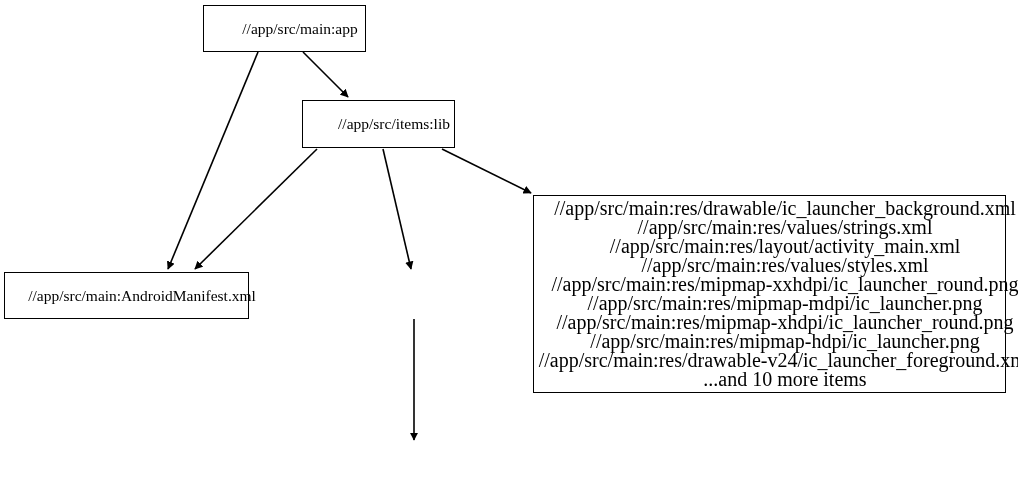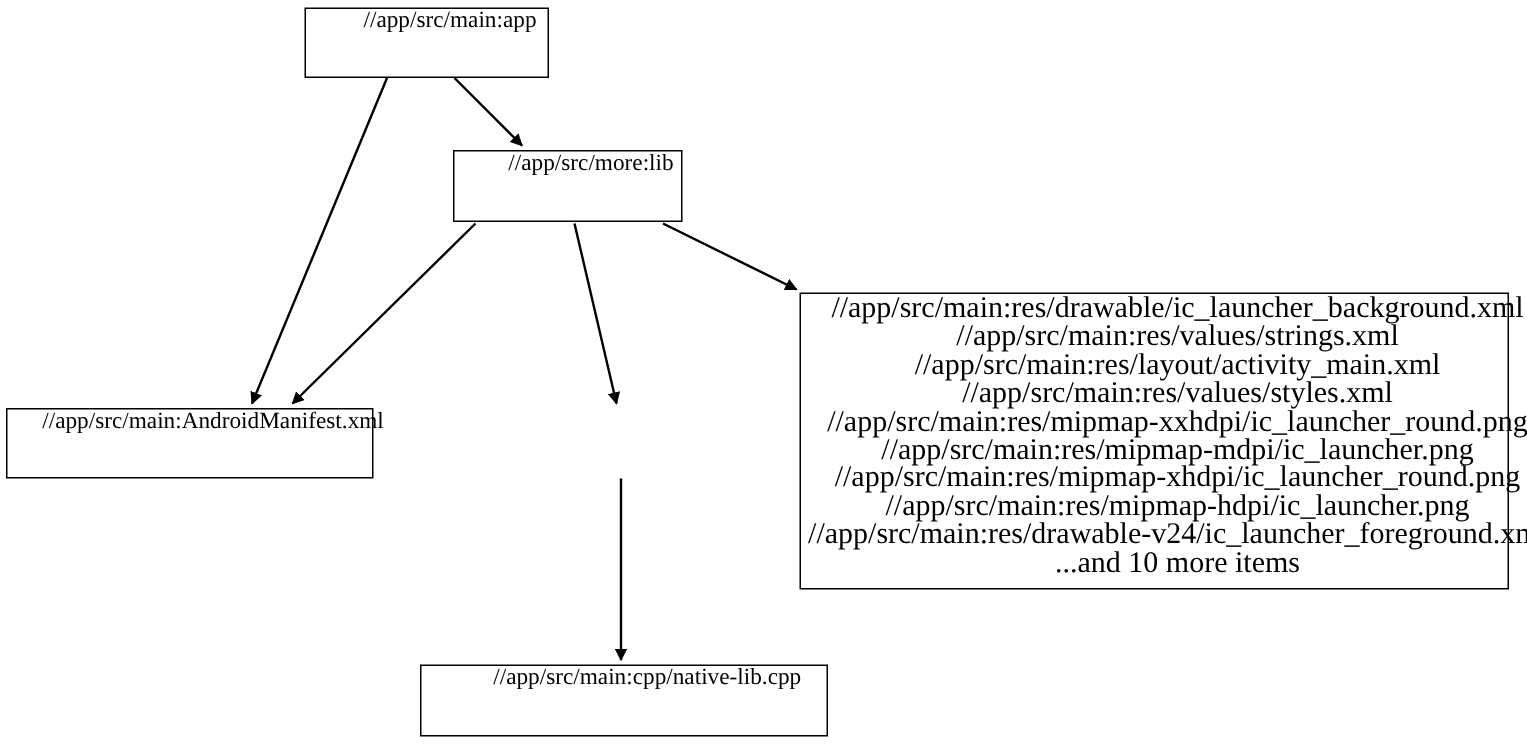--- a/index.html
+++ b/index.html
@@ -27,21 +27,21 @@
     width: 1018px;
     height: 496px;
     pointer-events: none;
   }
   .node {
     position: absolute;
     box-sizing: border-box;
     border: 1px solid #000000;
     background: #ffffff;
     display: flex;
-    align-items: flex-start;
+    align-items: center;
     justify-content: center;
     text-align: center;
     padding-left: 31px;
   }
   .node-label {
     font-size: 15.5px;
     line-height: 1.0;
     white-space: nowrap;
     letter-spacing: 0px;
   }
@@ -82,38 +82,35 @@
     <line x1="442" y1="149" x2="531" y2="193" stroke="#000000" stroke-width="1.6" marker-end="url(#arrow)"></line>
 
     <line x1="414" y1="319" x2="414" y2="440" stroke="#000000" stroke-width="1.6" marker-end="url(#arrow)"></line>
   </svg>
 
   <div class="node" id="node-app">
     <span class="node-label">//app/src/main:app</span>
   </div>
 
   <div class="node" id="node-lib">
-    <span class="node-label">//app/src/more:lib</span>
+    <span class="node-label">//app/src/items:lib</span>
   </div>
 
   <div class="node" id="node-manifest">
     <span class="node-label">//app/src/main:AndroidManifest.xml</span>
   </div>
 
 
   <div class="node" id="node-res">
     <span class="node-multiline">//app/src/main:res/drawable/ic_launcher_background.xml
 //app/src/main:res/values/strings.xml
 //app/src/main:res/layout/activity_main.xml
 //app/src/main:res/values/styles.xml
 //app/src/main:res/mipmap-xxhdpi/ic_launcher_round.png
 //app/src/main:res/mipmap-mdpi/ic_launcher.png
 //app/src/main:res/mipmap-xhdpi/ic_launcher_round.png
 //app/src/main:res/mipmap-hdpi/ic_launcher.png
 //app/src/main:res/drawable-v24/ic_launcher_foreground.xml
 ...and 10 more items</span>
   </div>
 
-  <div class="node" id="node-nativelib">
-    <span class="node-label">//app/src/main:cpp/native-lib.cpp</span>
-  </div>
 
 </div>
 
 </body></html>

